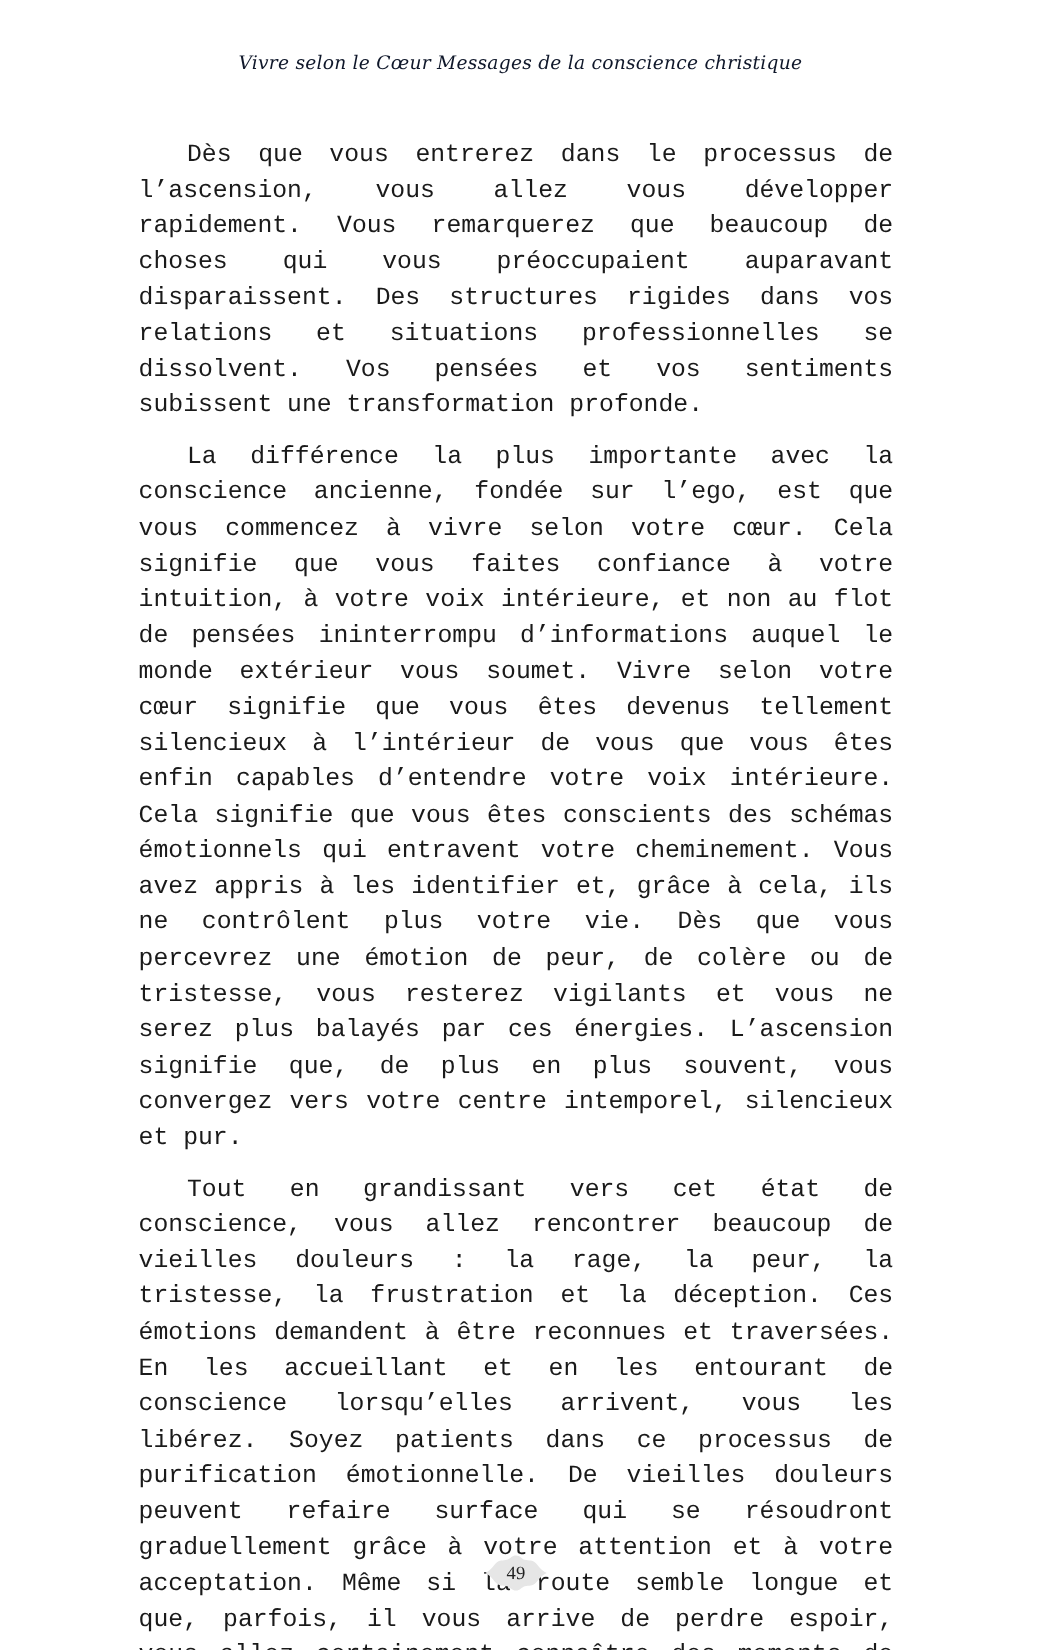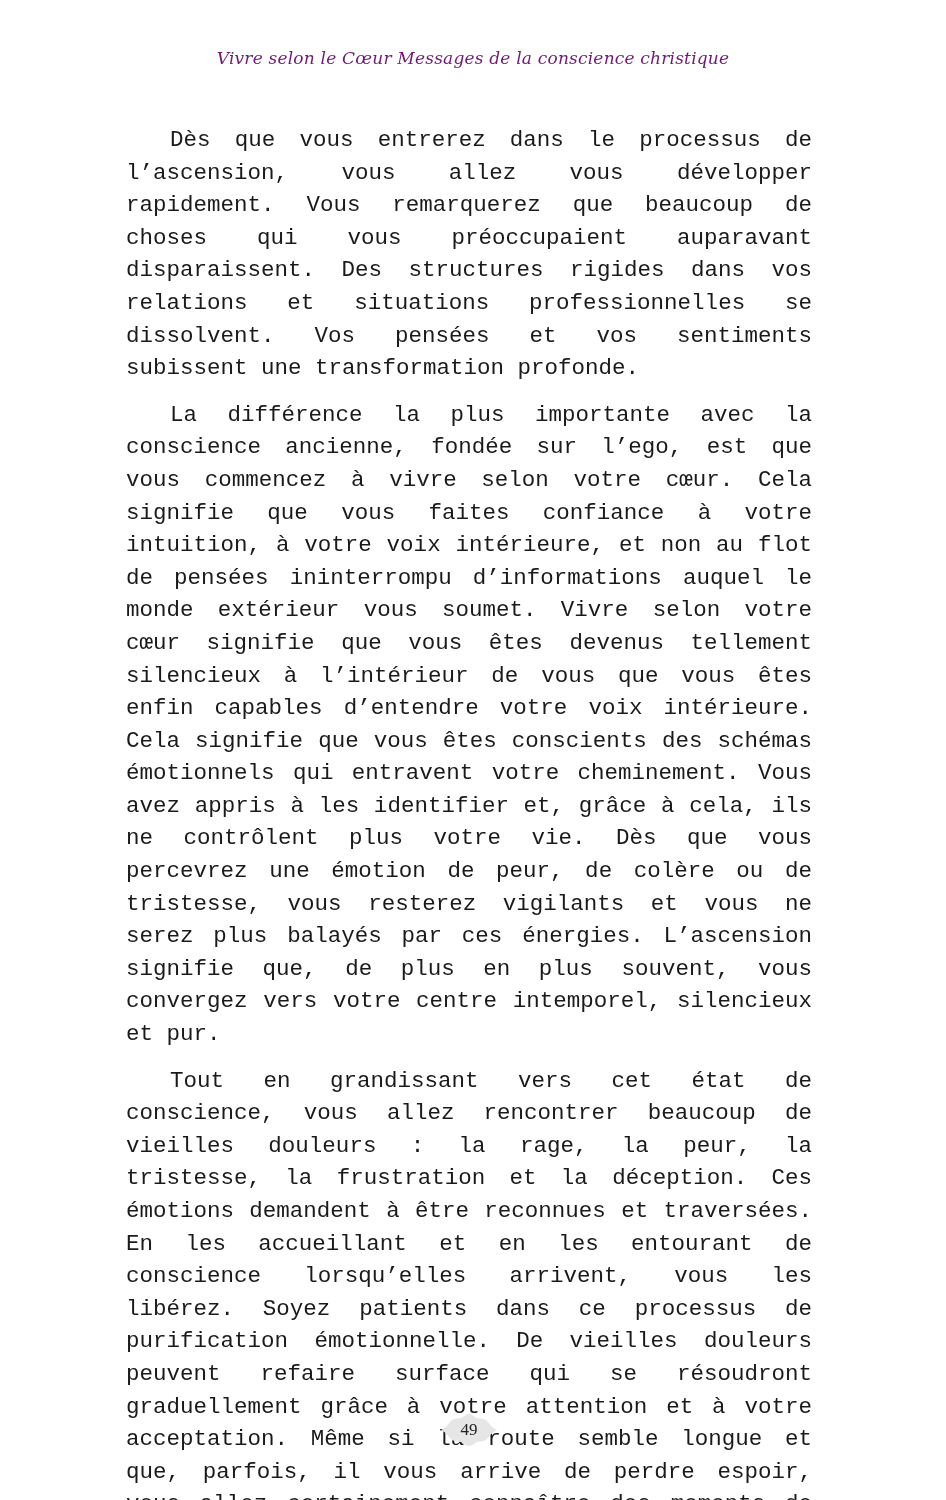--- a/index.html
+++ b/index.html
@@ -15,21 +15,21 @@
     }
     .running-header {
       position: absolute;
       top: 48px;
       left: 0;
       width: 946px;
       text-align: center;
       font-family: "DejaVu Serif", serif;
       font-style: italic;
       font-size: 17px;
-      color: #701a75;
+      color: #0f172a;
       letter-spacing: 0.2px;
       font-weight: normal;
     }
     .text-block {
       position: absolute;
       top: 124px;
       left: 126px;
       width: 686px;
       font-family: Liberation Mono, monospace;
       font-size: 22.5px;

